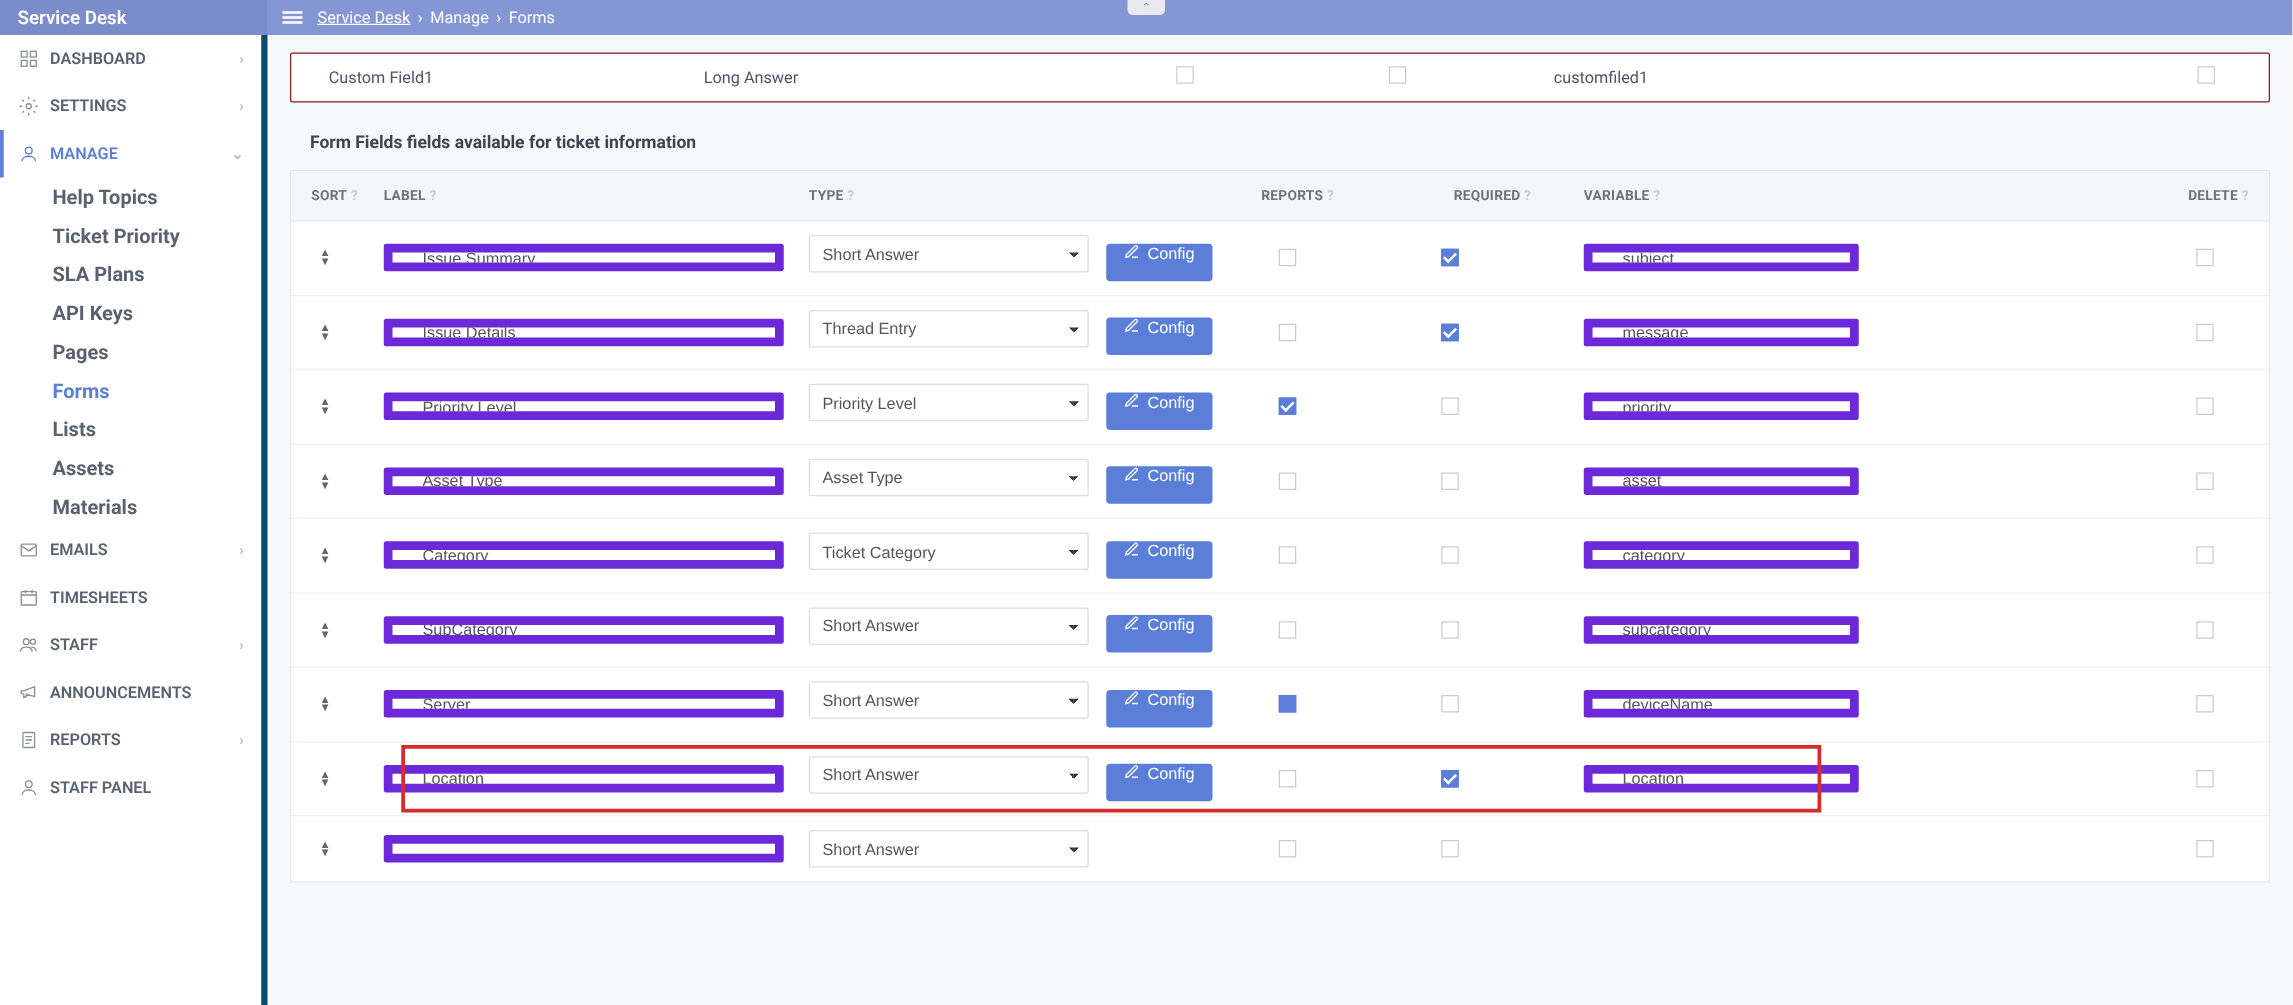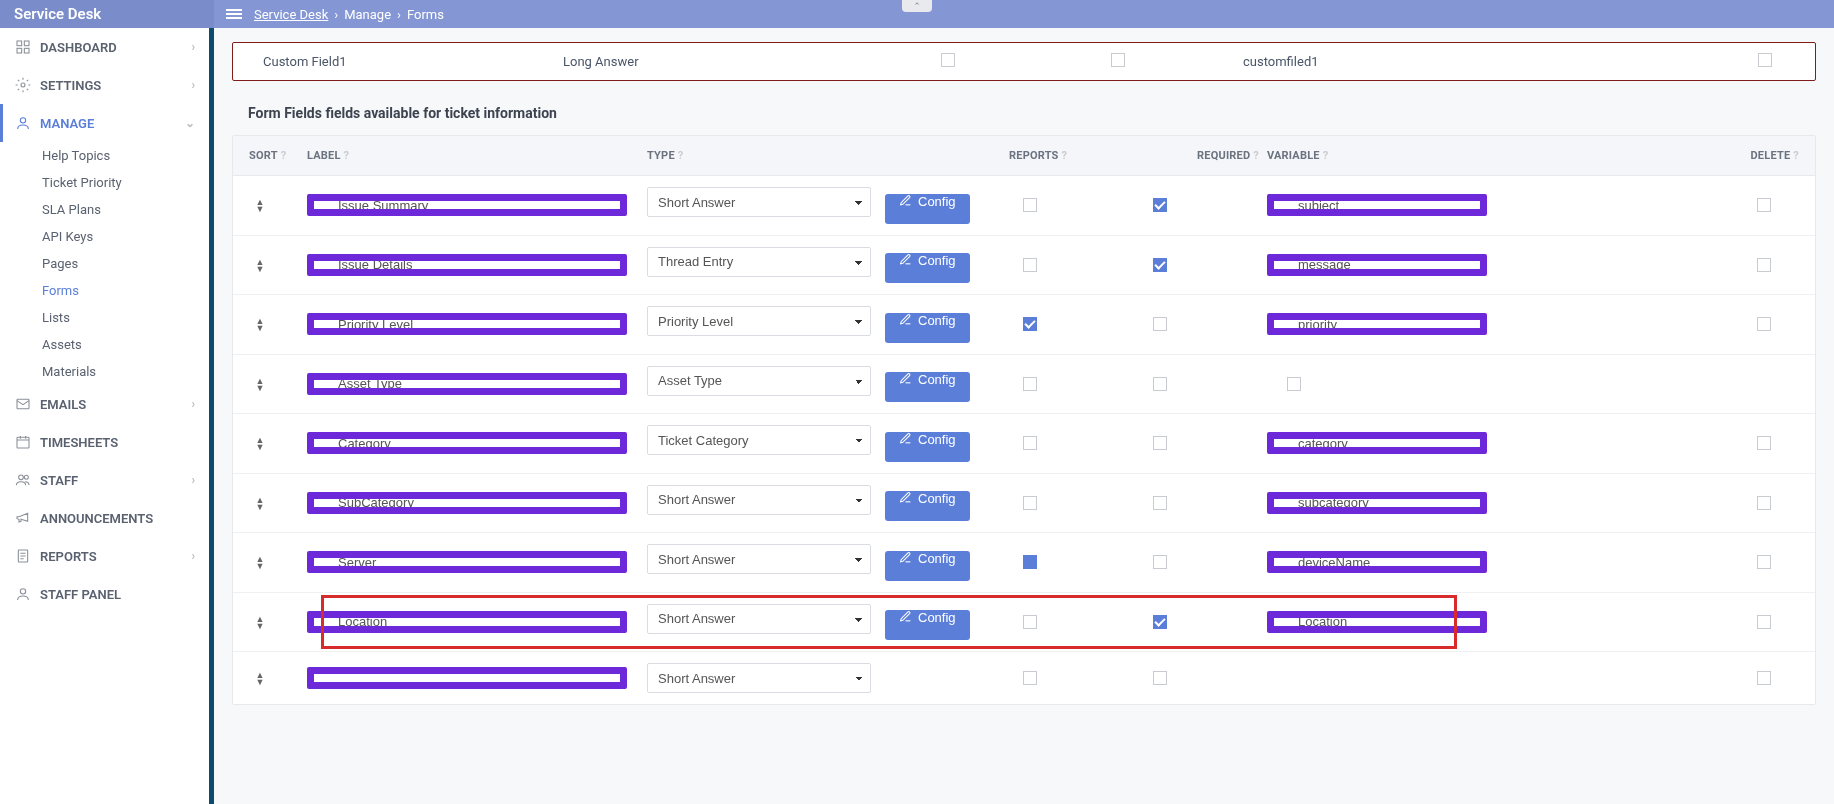--- a/index.html
+++ b/index.html
@@ -11,21 +11,21 @@
   .breadcrumb a { color: #fff; text-decoration: underline; }
   .breadcrumb .sep { color: #fff; }
   .top-tab { position: absolute; left: 50%; transform: translateX(-50%); background: #e8eaed; width: 30px; height: 12px; top: 0; border-radius: 0 0 4px 4px; display:flex; align-items:center; justify-content:center; color:#888; font-size:9px; }
   
   .layout { display: flex; }
   .sidebar { width: 214px; background: #fff; border-right: 5px solid #0c4a6e; min-height: 776px; }
   .nav-item { display: flex; align-items: center; padding: 10px 14px; color: #5a6270; font-weight: 600; font-size: 13px; cursor: pointer; border-bottom: 0; }
   .nav-item.active { color: #5b7ed8; border-left: 3px solid #5b7ed8; padding-left: 11px; }
   .nav-item .nav-icon { width: 18px; height: 18px; margin-right: 8px; display: inline-flex; align-items: center; justify-content: center; }
   .nav-item .chev { margin-left: auto; color: #bbb; font-size: 12px; }
-  .nav-sub { padding: 6px 0 6px 42px; color: #5a6270; font-size: 13px; cursor: pointer; }
+  .nav-sub { padding: 6px 0 6px 42px; color: #5a6270; font-size: 16px; cursor: pointer; font-weight: bold; }
   .nav-sub.active { color: #5b7ed8; }
   
   .main { flex: 1; padding: 0 18px 18px 18px; overflow: auto; }
   
   .top-row-card { background: #fff; border: 1px solid #7f1d1d; border-radius: 2px; margin-top: 14px; padding: 0; }
   .top-row { display: flex; align-items: center; padding: 10px 20px; }
   .tr-label { width: 310px; padding-left: 10px; }
   .tr-type { width: 300px; }
   .tr-chk { width: 170px; text-align: center; }
   .tr-var { flex: 1; padding-left: 40px; }
@@ -34,21 +34,21 @@
   .section-title { font-weight: 700; font-size: 14px; color: #3d4450; padding: 24px 0 14px 16px; }
   
   .card { background: #fff; border: 1px solid #e7e9ed; border-radius: 2px; }
   .thead { display: flex; align-items: center; padding: 13px 16px; background: #f4f6f9; border-bottom: 1px solid #e7e9ed; font-size: 11px; font-weight: 700; color: #6b7280; letter-spacing: 0.2px; }
   .thead .help { color: #c9ccd1; font-size: 11px; margin-left: 3px; }
   
   .col-sort { width: 58px; }
   .col-label { width: 340px; }
   .col-type { width: 352px; }
   .col-internal { width: 130px; text-align: left; padding-left: 10px; }
-  .col-required { width: 130px; text-align: right; }
+  .col-required { width: 130px; text-align: center; }
   .col-variable { flex: 1; padding-left: 8px; }
   .col-delete { width: 70px; text-align: right; }
   
   .row { display: flex; align-items: center; padding: 11px 16px; border-bottom: 1px solid #eef0f3; }
   .row:last-child { border-bottom: none; }
   .row.highlight-wrap { position: relative; }
   .highlight-box { position: absolute; border: 3px solid #d82c2c; top: 2px; bottom: 2px; left: 88px; right: 358px; pointer-events: none; }
   
   .sort-handle { width: 22px; height: 22px; display: inline-flex; flex-direction: column; align-items: center; justify-content: center; color: #666; cursor: grab; font-size: 9px; line-height: 7px; }
   
@@ -310,20 +310,21 @@
                   <path d="M16.5 3.5a2.1 2.1 0 013 3L7 19l-4 1 1-4z"></path>
                 </svg>
                 <span>Config</span>
               </button></div>
             <div class="chk-center">
               <span class="chk"></span>
             </div>
             <div class="chk-center2">
               <span class="chk"></span>
             </div>
+            <div class="col-variable-cell"><input class="tinput var" value="asset" style=""></div>
             <div class="col-delete-cell">
               <span class="chk"></span>
             </div>
           </div>
           <div class="row">
             <div class="col-sort"><span class="sort-handle">
                 <span>▲</span>
                 <span>▼</span>
               </span></div>
             <div class="col-label"><input class="tinput" value="Category" style=""></div>

